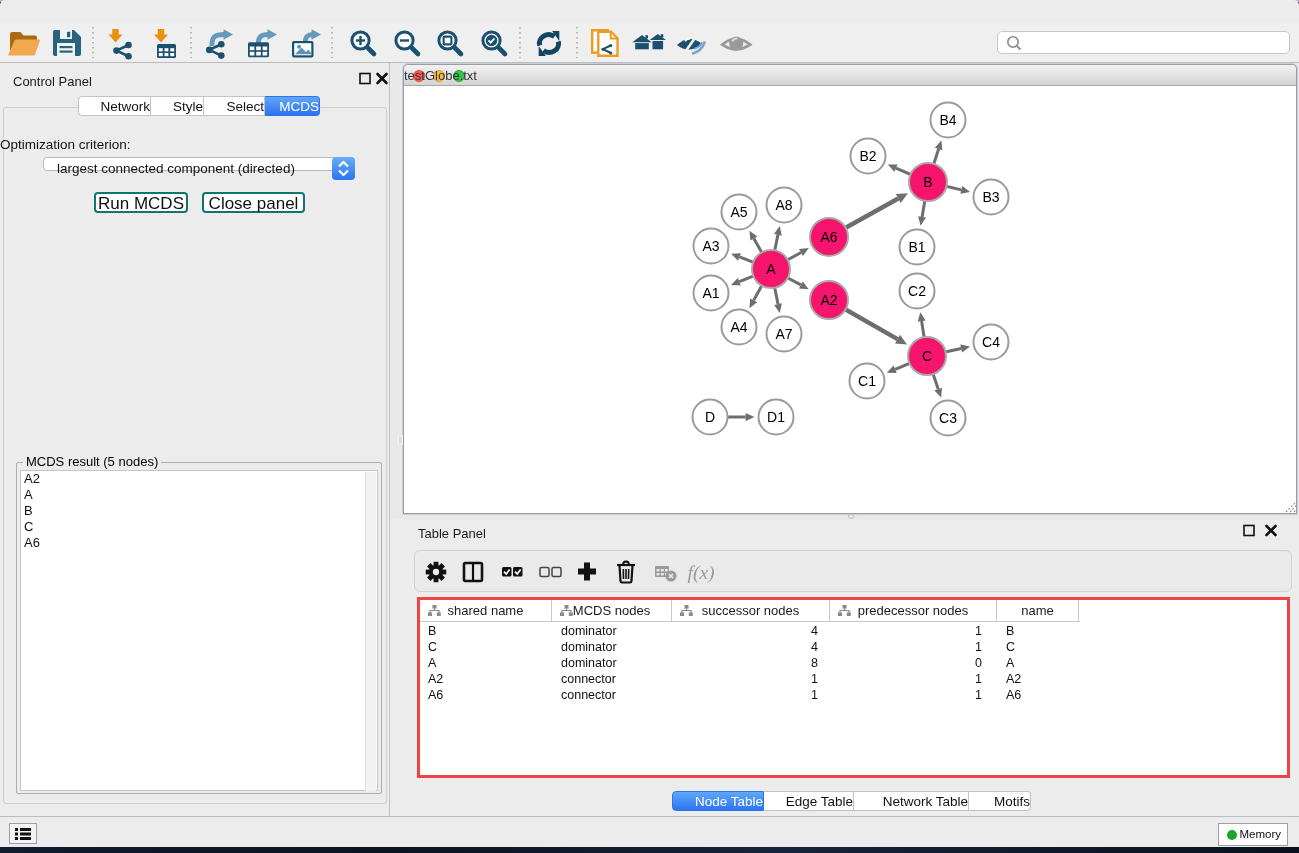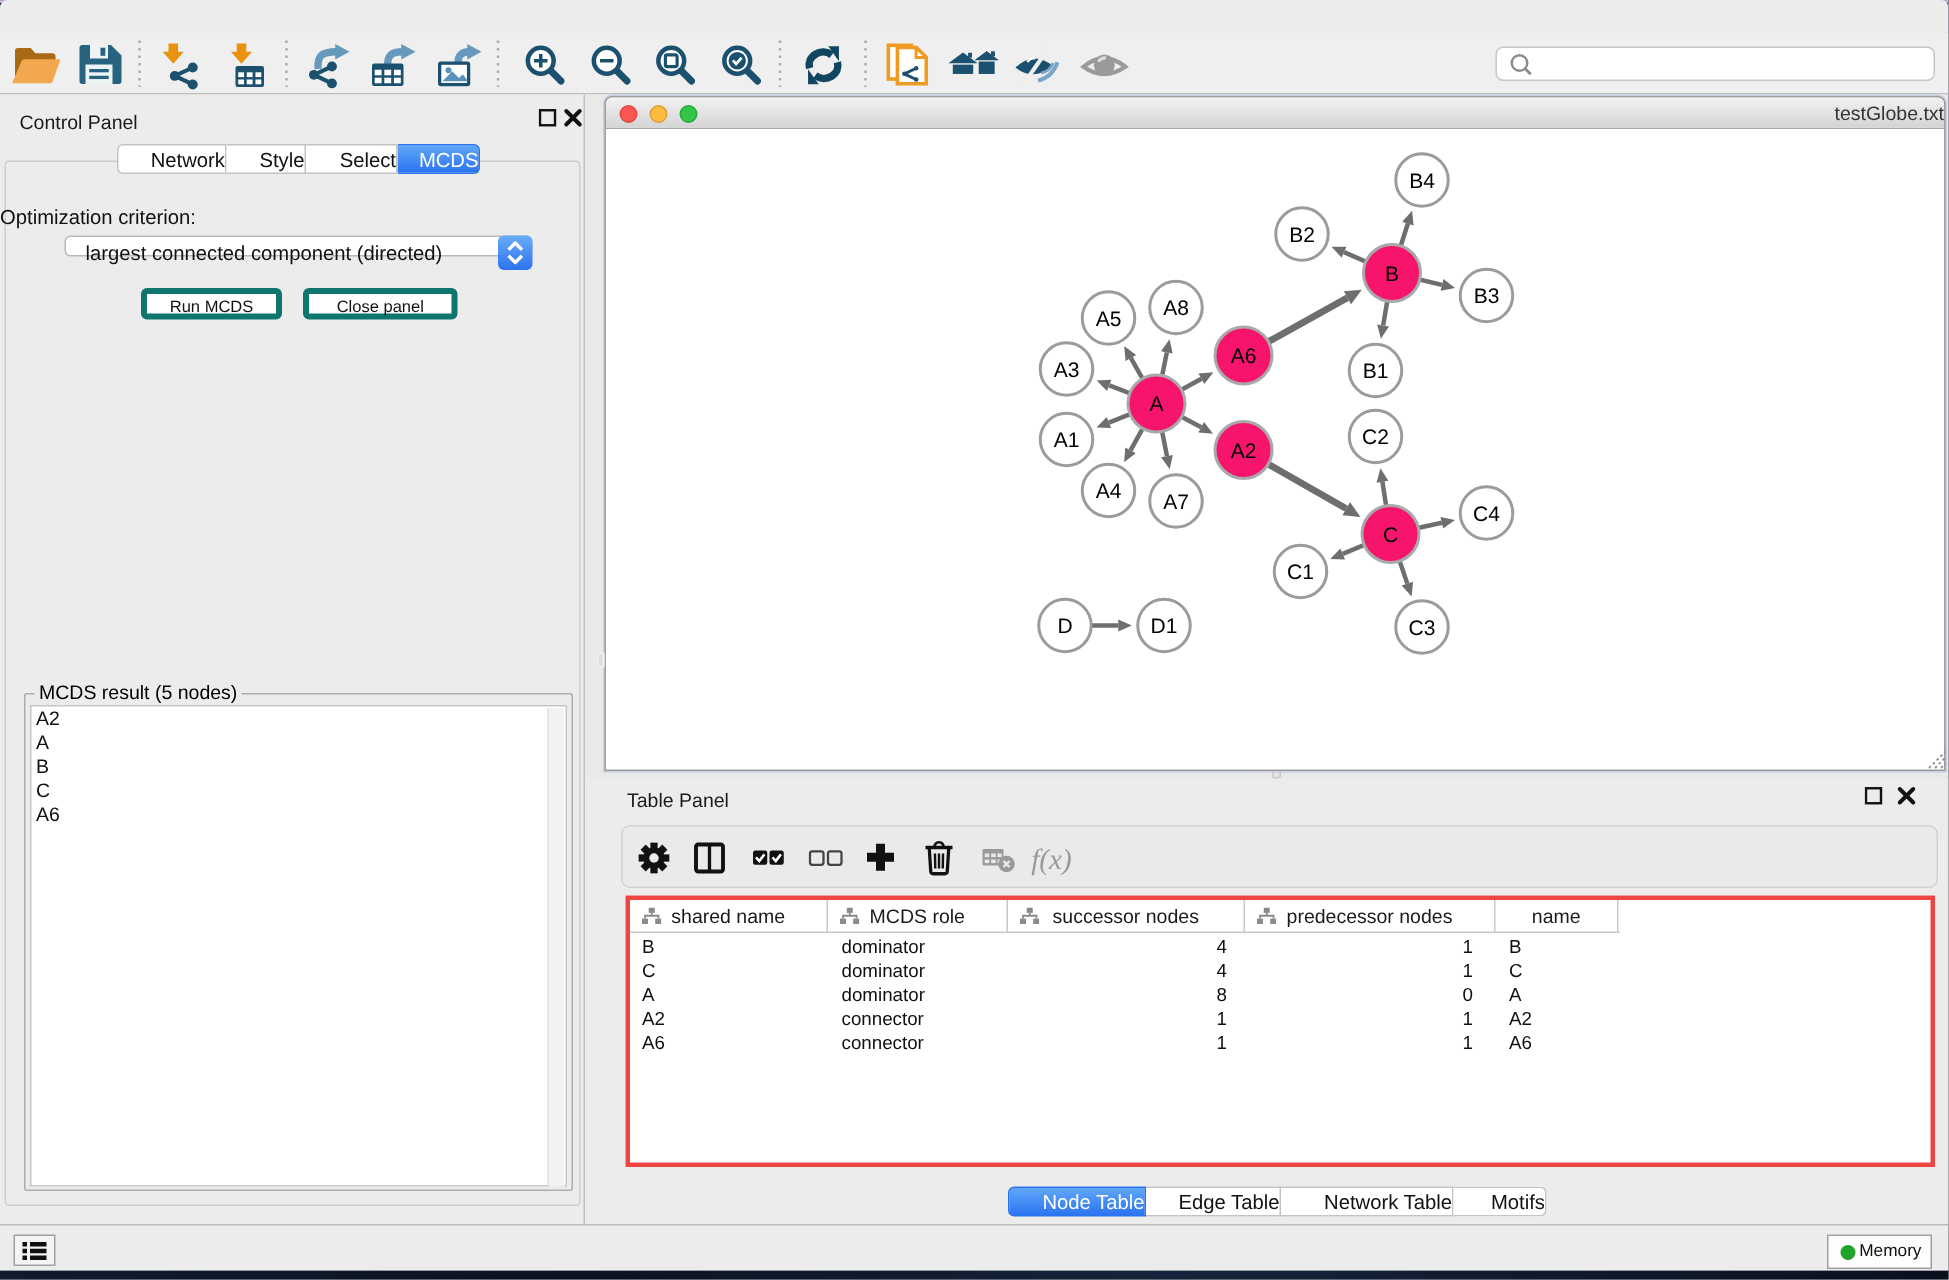--- a/index.html
+++ b/index.html
@@ -19,31 +19,31 @@
 #cp-title{position:absolute;left:13px;top:11px;font-size:13px;color:#1a1a1a}
 #cp-inner{position:absolute;left:3px;top:44px;width:384px;height:697px;background:#ececec;border:1px solid #cdcdcd;border-radius:3px}
 .tabrow{position:absolute;display:flex}
 .tab{height:20px;line-height:19px;font-size:13.5px;color:#111;background:#fff;border:1px solid #c3c3c3;border-left:none;text-align:right}
 .tab.first{border-left:1px solid #c3c3c3;border-radius:4px 0 0 4px}
 .tab.last{border-radius:0 4px 4px 0}
 .tab.sel{background:linear-gradient(#60a7f8,#2b74f0);color:#fff;border-color:#2b74f0}
 #opt-label{position:absolute;left:0;top:74px;width:390px;text-align:left;font-size:13.5px;color:#111}
 #dropdown{position:absolute;left:43px;top:94px;width:312px;height:14px;background:#fff;border:1px solid #b9b9b9;border-radius:4px;font-size:13.5px;color:#111;line-height:21px;padding-left:13px}
 #dd-step{position:absolute;right:-1px;top:-1px;width:23px;height:23px;border-radius:4px;background:linear-gradient(#67adf8,#2d73f0)}
-.btn{position:absolute;height:21px;background:#fff;border:4px solid #0f766e;border-radius:4px;font-size:11px;color:#111;text-align:center;line-height:19px}
+.btn{position:absolute;height:21px;background:#fff;border:2px solid #0f766e;border-radius:4px;font-size:17px;color:#111;text-align:center;line-height:19px}
 #fieldset{position:absolute;left:16px;top:399px;width:366px;height:332px;border:1px solid #adadad;border-radius:2px}
 #fs-legend{position:absolute;left:6px;top:-9px;background:#ececec;padding:0 3px;font-size:13px;color:#000000}
 #listbox{position:absolute;left:3px;top:7px;width:358px;height:321px;background:#fff;border:1px solid #c6c6c6}
 #listbox .sb{position:absolute;right:1px;top:1px;width:11px;height:319px;background:#f2f2f2;border-left:1px solid #e0e0e0}
 .litem{font-size:13px;color:#111;height:16px;line-height:16px;padding-left:3px}
 
 #mdi{position:absolute;left:391px;top:63px;width:908px;height:753px;background:#e9e9e9}
 #netwin{position:absolute;left:403px;top:64px;width:894px;height:450px;background:#fff;border:1px solid #9d9d9d;border-radius:5px 5px 0 0;box-shadow:0 0 0 1px rgba(90,130,200,.25)}
 #nw-tb{position:absolute;left:0;top:0;width:892px;height:21px;background:linear-gradient(#f2f2f2,#d4d4d4);border-bottom:1px solid #a8a8a8;border-radius:5px 5px 0 0}
-#nw-title{position:absolute;top:3px;width:100%;text-align:right;font-size:13px;color:#333}
+#nw-title{position:absolute;top:3px;width:100%;text-align:left;font-size:13px;color:#333}
 #nw-tb .t1{left:8.5px;background:#fc5753;border:1px solid #df4744}
 #nw-tb .t2{left:28.5px;background:#fdbc40;border:1px solid #de9b34}
 #nw-tb .t3{left:48.5px;background:#33c748;border:1px solid #27a73c}
 
 #tpanel{position:absolute;left:391px;top:519px;width:908px;height:297px;background:#ececec}
 #tp-title{position:absolute;left:27px;top:7px;font-size:13px;color:#1a1a1a}
 #tp-toolbar{position:absolute;left:23px;top:31px;width:878px;height:42px;background:#eaeaea;border:1px solid #d2d2d2;border-radius:6px}
 #ttable{position:absolute;left:26px;top:78px;width:873px;height:181px;background:#fff;border:3px solid #ef4444}
 #thead{position:absolute;left:0;top:0;width:660px;height:22px;background:#fff;border-bottom:1px solid #c9c9c9}
 .th{position:absolute;top:0;height:22px;border-right:1px solid #c9c9c9;font-size:13px;color:#1a1a1a}
@@ -405,21 +405,21 @@
           </div>
           <div class="th" style="left:132px;width:120px">
             <svg width="13" height="12" style="position:absolute;left:8px;top:5px">
               <g fill="#8a8a8a">
                 <rect x="4.5" y="0" width="4" height="3.6"></rect>
                 <rect x="0" y="7.4" width="4" height="3.6"></rect>
                 <rect x="8.8" y="7.4" width="4" height="3.6"></rect>
               </g>
               <path d="M2,7.4 V5.5 H11 V7.4 M6.5,5.5 V3.6" fill="none" stroke="#8a8a8a" stroke-width="1.2"></path>
             </svg>
-            <span>MCDS role</span>
+            <span>MCDS nodes</span>
           </div>
           <div class="th" style="left:252px;width:158px">
             <svg width="13" height="12" style="position:absolute;left:8px;top:5px">
               <g fill="#8a8a8a">
                 <rect x="4.5" y="0" width="4" height="3.6"></rect>
                 <rect x="0" y="7.4" width="4" height="3.6"></rect>
                 <rect x="8.8" y="7.4" width="4" height="3.6"></rect>
               </g>
               <path d="M2,7.4 V5.5 H11 V7.4 M6.5,5.5 V3.6" fill="none" stroke="#8a8a8a" stroke-width="1.2"></path>
             </svg>

